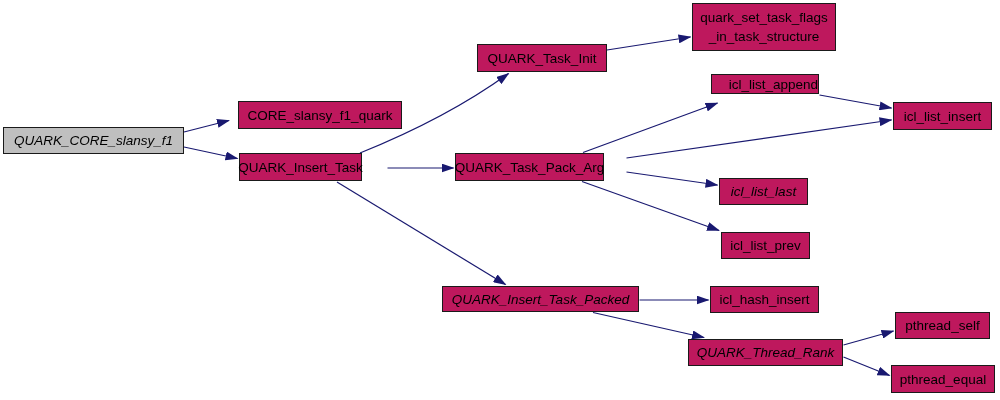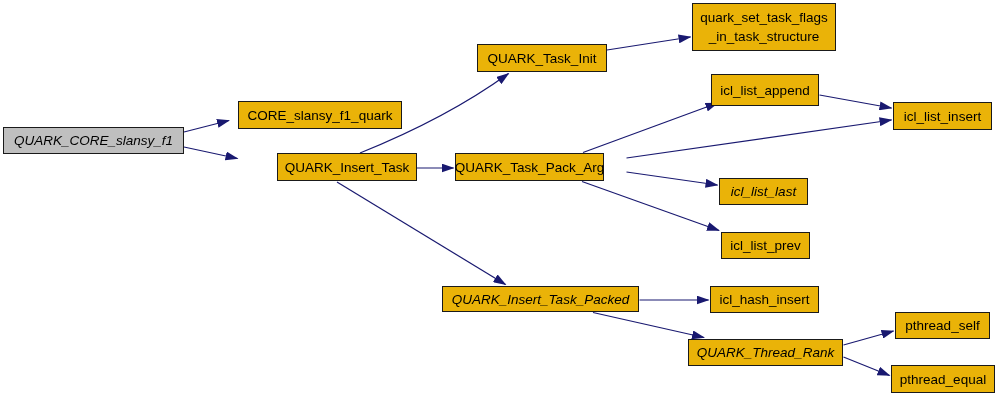--- a/index.html
+++ b/index.html
@@ -8,21 +8,21 @@
     width:1000px;height:400px;
     background:#ffffff;
     font-family:"Liberation Sans", sans-serif;
     overflow:hidden;
   }
   #edges{position:absolute;left:0;top:0;width:1000px;height:400px;}
   #edges path{stroke:#191970;stroke-width:1.2;fill:none;}
   .node{
     position:absolute;
     box-sizing:border-box;
-    background:#eab308;
+    background:#be185d;
     border:1.5px solid #1a1a1a;
     display:flex;flex-direction:column;
     align-items:center;justify-content:center;
     font-size:13.5px;color:#000000;
     line-height:19px;
     white-space:nowrap;
     text-align:center;
   }
   .node.highlight{background:#bfbfbf;}
 </style>
@@ -55,34 +55,34 @@
   </svg>
 
   <div class="node highlight" style="left:3px;top:127px;width:181px;height:27px;font-style:italic;">
     <span>QUARK_CORE_slansy_f1</span>
   </div>
 
   <div class="node" style="left:231px;top:101px;width:164px;height:28px;margin-left:7px;">
     <span>CORE_slansy_f1_quark</span>
   </div>
 
-  <div class="node" style="left:239px;top:153px;width:140px;height:28px;margin-left:38px;">
+  <div class="node" style="left:239px;top:153px;width:123px;height:28px;">
     <span>QUARK_Insert_Task</span>
   </div>
 
   <div class="node" style="left:477px;top:44px;width:130px;height:28px;">
     <span>QUARK_Task_Init</span>
   </div>
 
   <div class="node" style="left:692px;top:3px;width:144px;height:48px;">
     <span>quark_set_task_flags</span>
     <span>_in_task_structure</span>
   </div>
 
-  <div class="node" style="left:711px;top:74px;width:108px;height:32px;">
+  <div class="node" style="left:711px;top:74px;width:108px;height:20px;align-items:flex-end;">
     <span>icl_list_append</span>
   </div>
 
   <div class="node" style="left:893px;top:102px;width:99px;height:28px;">
     <span>icl_list_insert</span>
   </div>
 
   <div class="node" style="left:455px;top:153px;width:149px;height:28px;">
     <span>QUARK_Task_Pack_Arg</span>
   </div>

